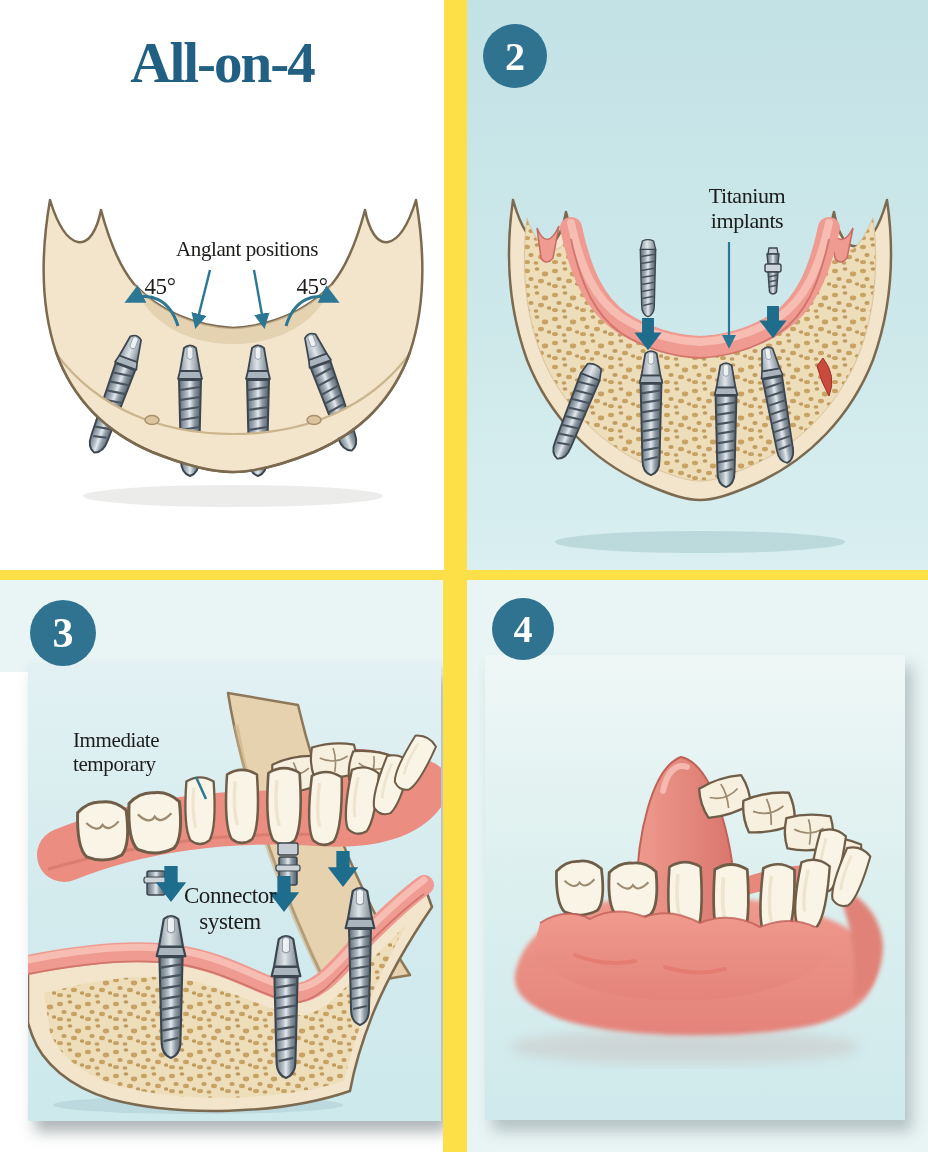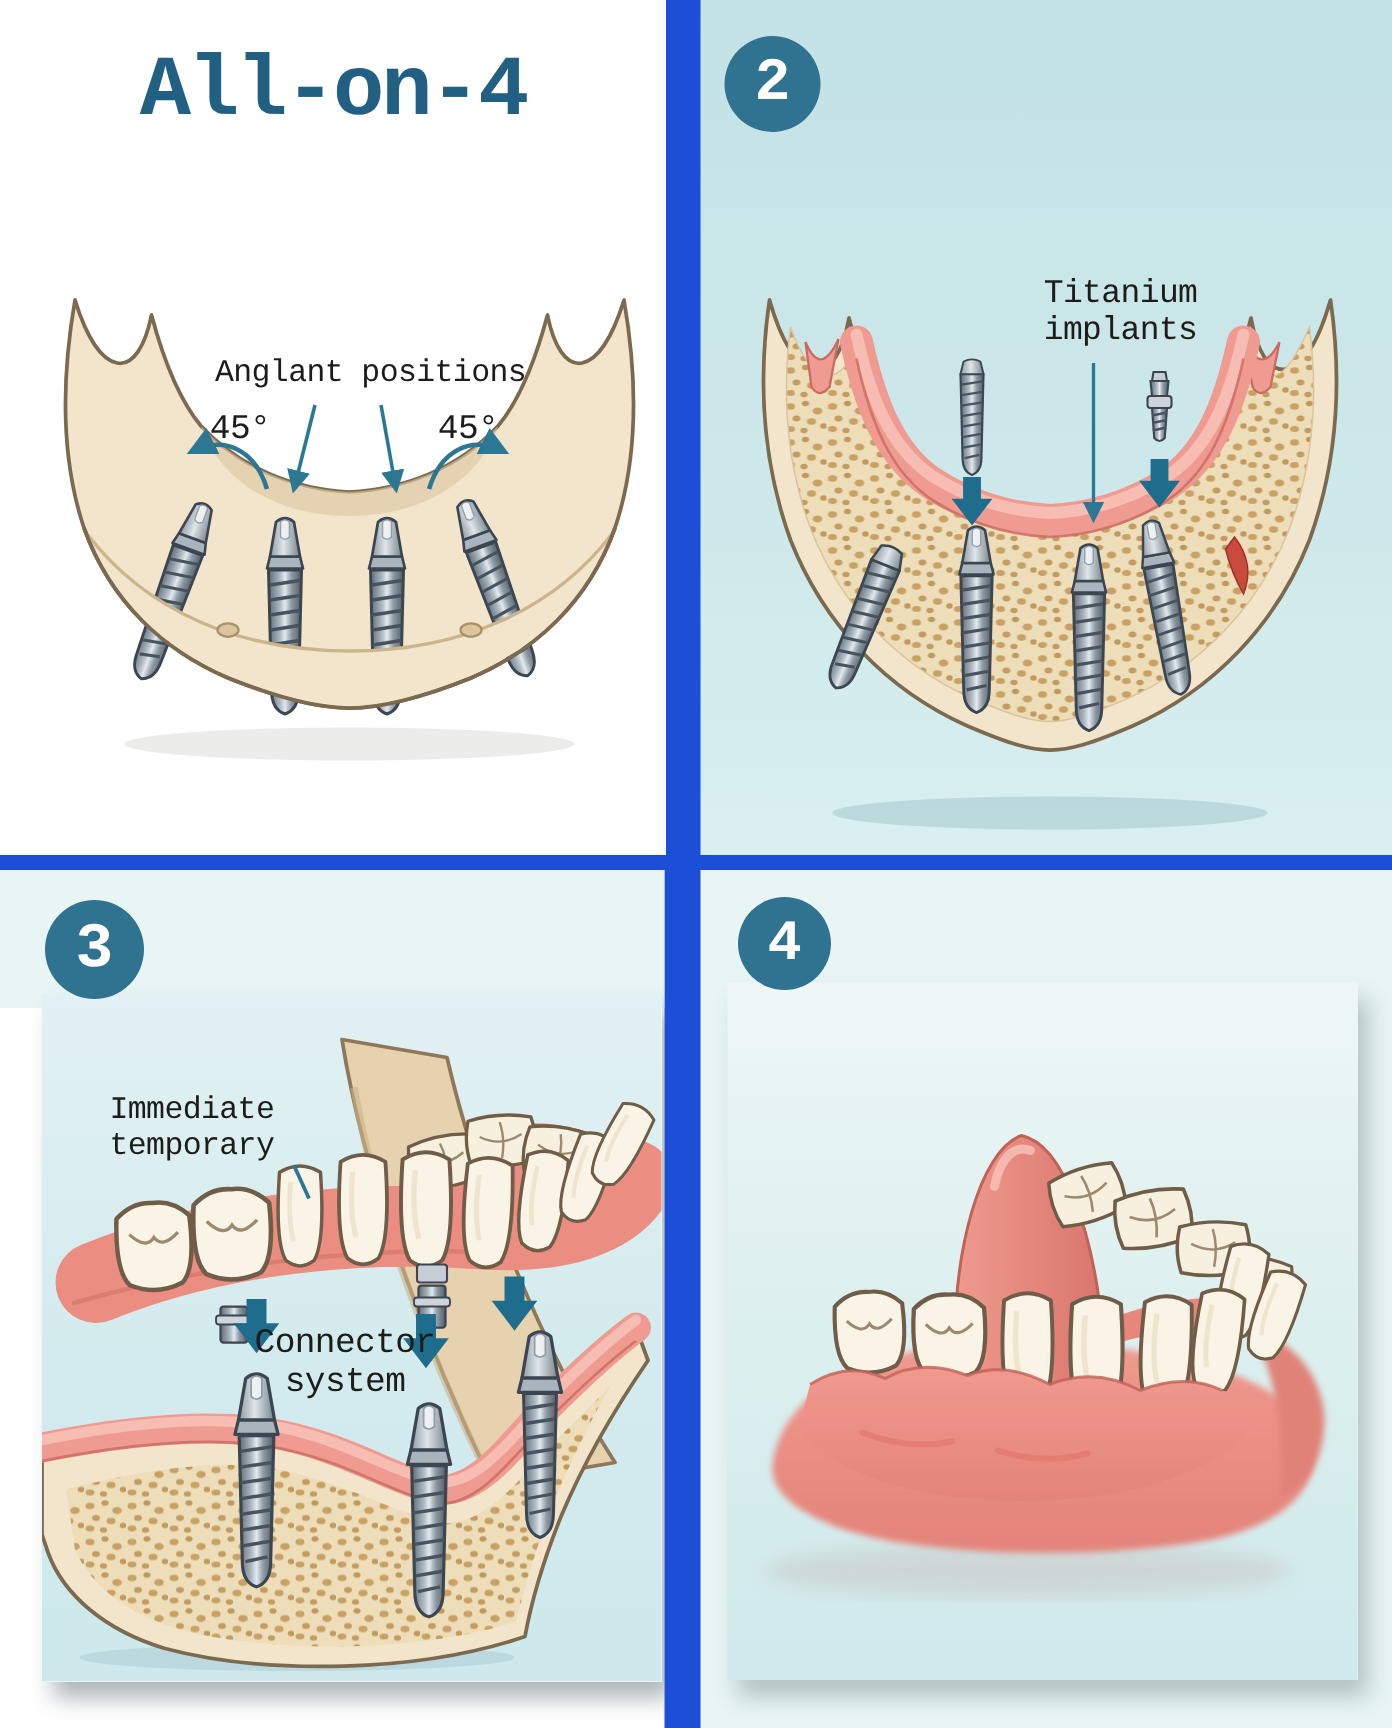--- a/index.html
+++ b/index.html
@@ -1,17 +1,17 @@
 <!DOCTYPE html>
 <html><head>
 <meta charset="utf-8">
 <style>
   html,body{margin:0;padding:0;background:#ffffff;}
-  .poster{position:relative;width:928px;height:1152px;background:#1d4ed8;overflow:hidden;
-          font-family:Liberation Mono, monospace;}
+  .poster{position:relative;width:928px;height:1152px;background:#fde047;overflow:hidden;
+          font-family:Liberation Serif, serif;}
   .quad{position:absolute;overflow:hidden;}
   #quad-tl{left:0;top:0;width:444px;height:570px;background:#ffffff;}
   #quad-tr{left:467px;top:0;width:461px;height:570px;
            background:linear-gradient(180deg,#c3e2e6 0%,#cde8ea 55%,#d9eff1 100%);}
   #quad-bl{left:0;top:580px;width:443px;height:572px;background:#ffffff;}
   #quad-br{left:467px;top:580px;width:461px;height:572px;background:#e9f5f5;}
   .band{position:absolute;left:0;top:0;width:100%;height:92px;background:#e9f5f5;}
   .card{position:absolute;}
   #card3{left:28px;top:83px;width:413px;height:458px;
          background:linear-gradient(180deg,#e2f1f3 0%,#d4ebee 50%,#cde9ec 100%);

